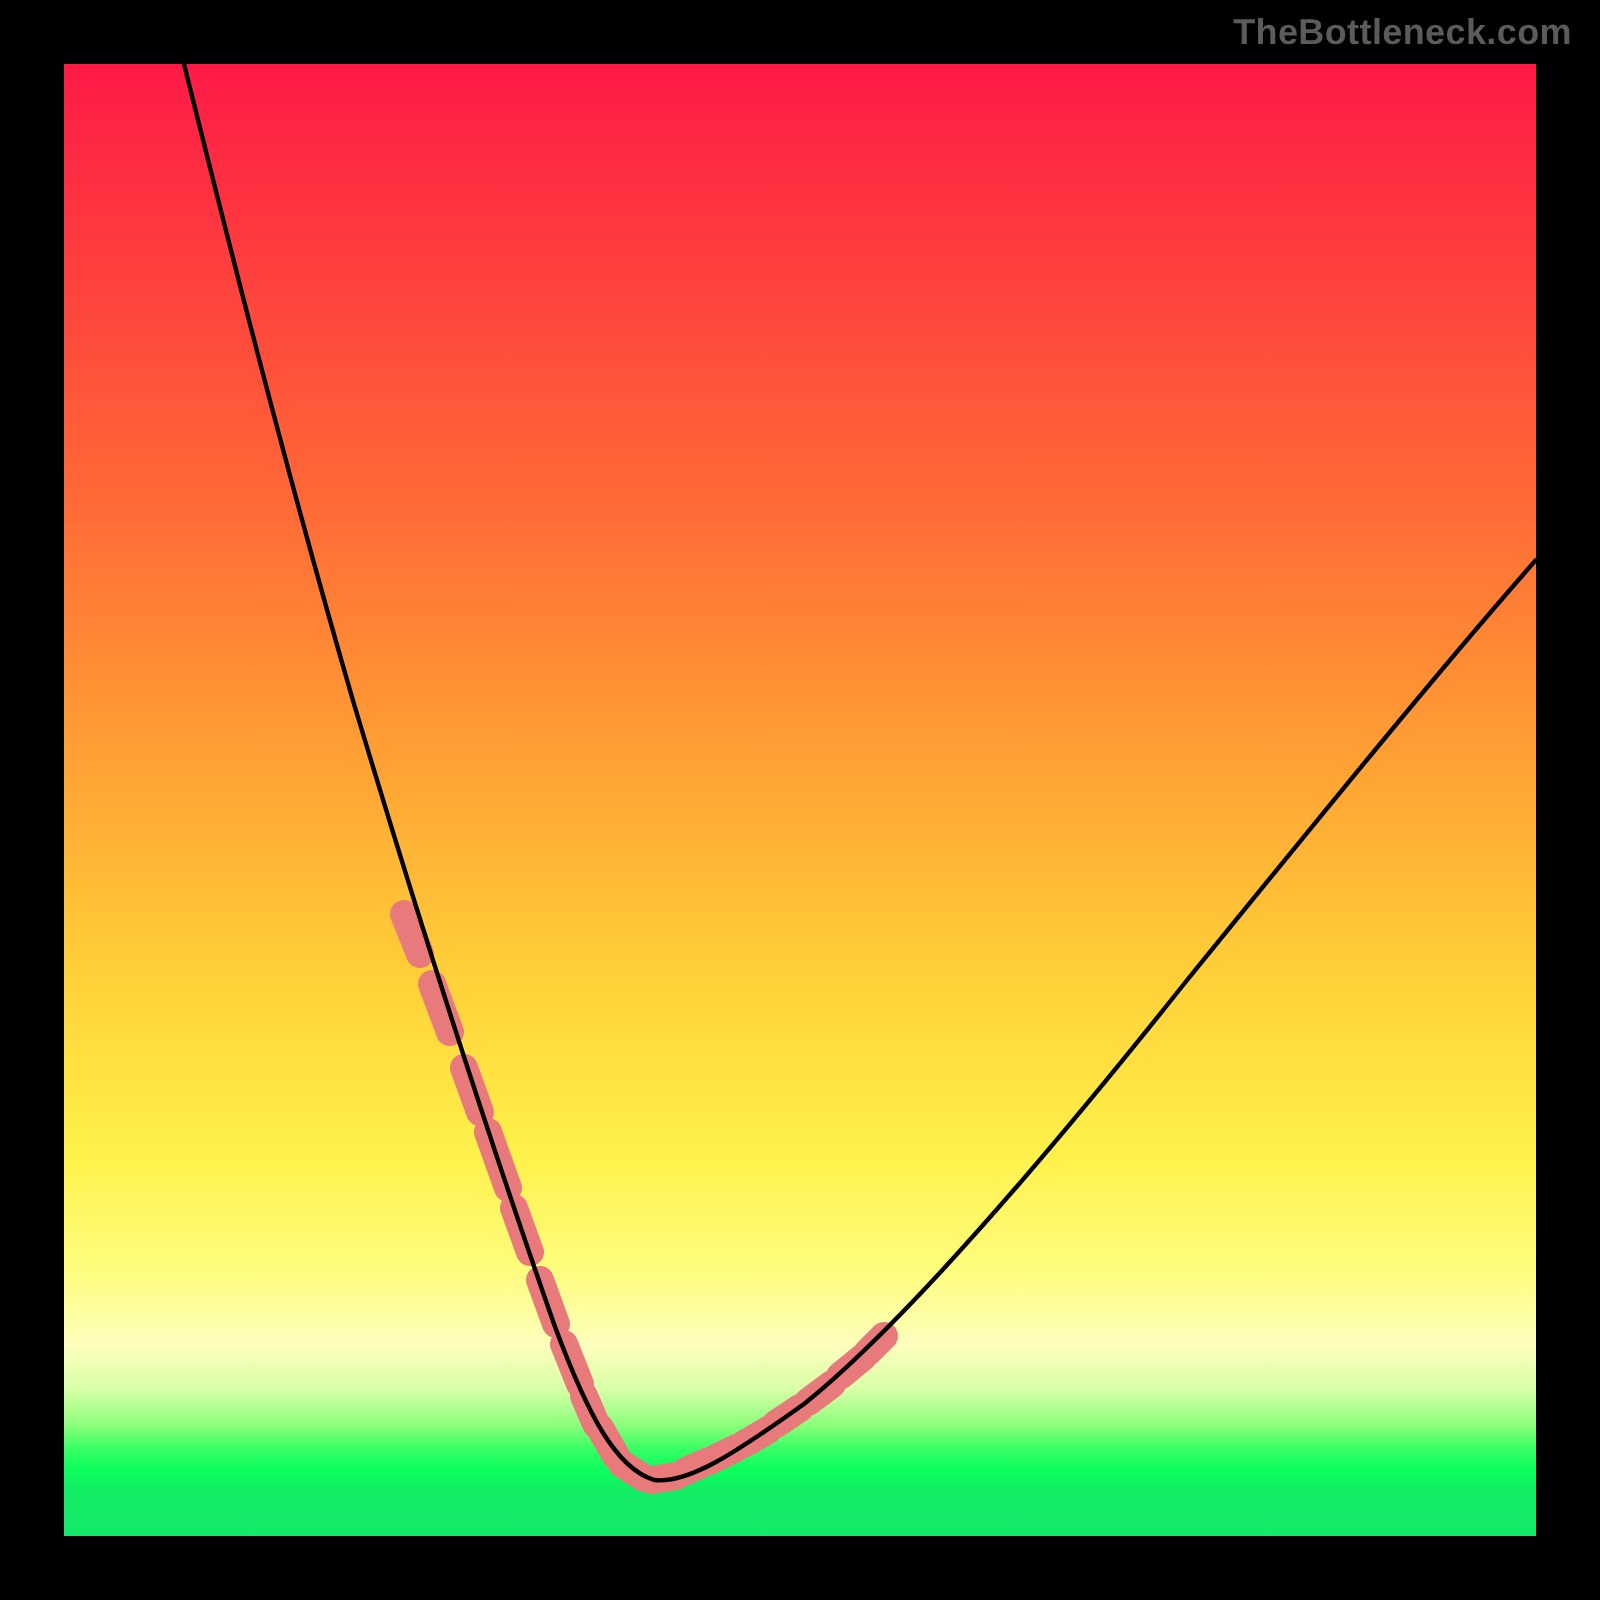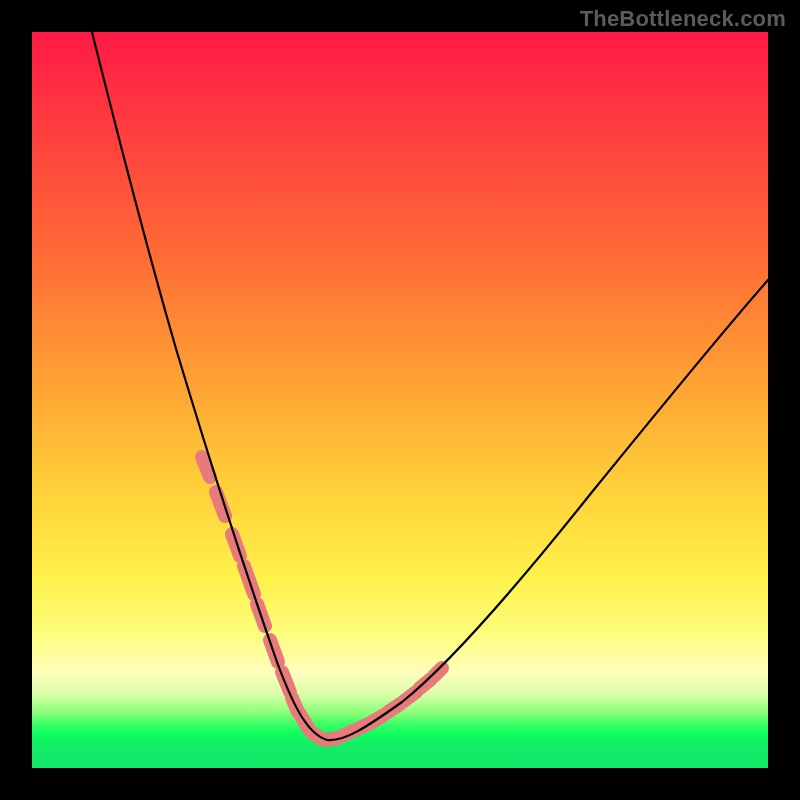--- a/index.html
+++ b/index.html
@@ -63,21 +63,21 @@
     fill: none;
     stroke: #e97a7b;
     stroke-width: 14;
     stroke-linecap: round;
   }
   .watermark {
     position: absolute;
     top: 6px;
     right: 14px;
     color: #5b5b5b;
-    font-size: 22px;
+    font-size: 18px;
     font-weight: 600;
     letter-spacing: 0.2px;
     user-select: none;
   }
 </style>
 </head>
 <body>
 
 <div class="frame">
 

